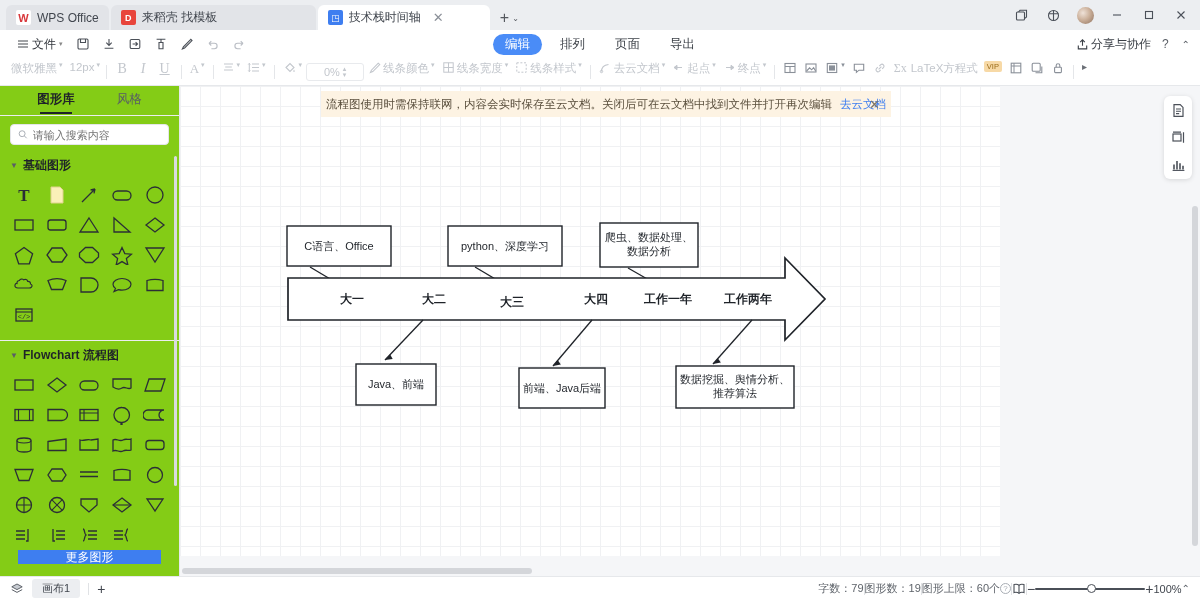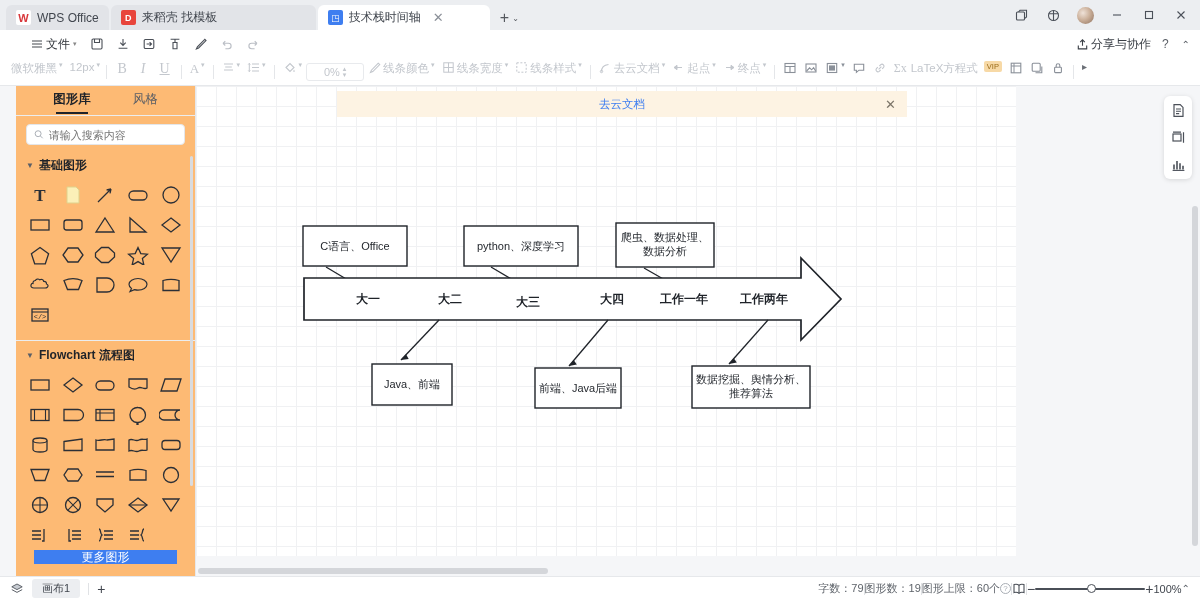--- a/index.html
+++ b/index.html
@@ -25,21 +25,21 @@
   .newtab { display:flex; align-items:center; gap:3px; padding:0 6px 4px 8px; color:#55595f; }
   .newtab .plus { font-size:16px; line-height:1; }
   .newtab .chev { font-size:8px; }
   .wincontrols { position:absolute; right:0; top:0; height:30px; display:flex; align-items:center; gap:2px; padding-right:4px; }
   .wbtn { width:30px; height:28px; display:flex; align-items:center; justify-content:center; color:#4b5059; }
   .wbtn svg { display:block; }
   .avatar { width:17px; height:17px; border-radius:50%;
      background:radial-gradient(circle at 35% 35%, #efe2d8 0%, #cbb09a 45%, #8d6f5c 100%); }
 
   
-  .menubar { height:28px; background:#fff; display:flex; align-items:center; padding:0 24px; position:relative; flex:0 0 28px; }
+  .menubar { height:28px; background:#fff; display:flex; align-items:center; padding:0 10px; position:relative; flex:0 0 28px; }
   .mi { display:flex; align-items:center; gap:3px; font-size:12px; color:#33373d; padding:0 7px; height:22px; }
   .mi .caret { font-size:7px; color:#888; }
   .mbicon { width:26px; height:22px; display:flex; align-items:center; justify-content:center; color:#4a4f57; }
   .mbicon.dim { color:#b9bdc4; }
   .centermenu { position:absolute; left:50%; transform:translateX(-50%); display:flex; align-items:center; gap:6px; }
   .cm { font-size:12.5px; color:#3a3f46; padding:2px 12px; border-radius:11px; }
   .cm.active { background:#4a8cf7; color:#fff; }
   .rightmenu { position:absolute; right:8px; display:flex; align-items:center; gap:9px; }
   .rightmenu .share { display:flex; align-items:center; gap:2px; font-size:12px; color:#3a3f46; }
 
@@ -49,21 +49,21 @@
   .fg .caret { font-size:7px; }
   .fdiv { width:1px; height:14px; background:#e4e6e9; margin:0 4px; }
   .fbox { width:34px; }
   .opacity { width:58px; height:18px; border:1px solid #e8eaed; border-radius:3px; display:flex; align-items:center; justify-content:center; gap:3px; color:#c3c7cd; font-size:11px; }
   .vip { background:#f7d9a6; color:#9a6b18; font-size:7.5px; padding:0 3px; border-radius:2px; line-height:11px; margin-left:2px; }
 
   
   .main { flex:1; display:flex; min-height:0; position:relative; }
 
   
-  .sidebar { width:180px; background:#fdba74; border-right:1px solid #e6e8eb; display:flex; flex-direction:column; flex:0 0 180px; position:relative;margin-left:16px; }
+  .sidebar { width:180px; background:#84cc16; border-right:1px solid #e6e8eb; display:flex; flex-direction:column; flex:0 0 180px; position:relative; }
   .sbtabs { height:30px; display:flex; align-items:center; justify-content:center; gap:42px; border-bottom:1px solid #ebedef; position:relative; }
   .sbtab { font-size:12.5px; color:#585d65; position:relative; padding-bottom:3px; }
   .sbtab.active { color:#1f2329; font-weight:bold; }
   .sbtab.active:after { content:''; position:absolute; left:50%; transform:translateX(-50%); bottom:-3px; width:32px; height:2px; background:#1f2329; }
   .search { margin:8px 10px 6px 10px; height:21px; border:1px solid #e4e6e9; border-radius:4px; display:flex; align-items:center; gap:5px; padding:0 7px; background:#fff; }
   .search input { border:0; outline:0; font-size:11px; color:#9aa0a6; width:100%; background:transparent; font-family:inherit; }
   .sect { display:flex; align-items:center; gap:5px; padding:6px 12px 4px 10px; font-size:12px; font-weight:bold; color:#1f2329; }
   .sect .tri { font-size:8px; color:#5a5f66; }
   .shapes { display:grid; grid-template-columns:repeat(5,1fr); padding:2px 8px 6px 8px; }
   .shapecell { height:30px; display:flex; align-items:center; justify-content:center; }
@@ -206,20 +206,26 @@
       <svg width="14" height="14" viewBox="0 0 14 14">
           <path d="M3 6.3h5.4a2.7 2.7 0 010 5.4H5.4M3 6.3l2.3-2.2M3 6.3l2.3 2.2" fill="none" stroke="#b9bdc4" stroke-width="1.1"></path>
         </svg>
     </div>
     <div class="mbicon dim">
       <svg width="14" height="14" viewBox="0 0 14 14">
           <path d="M11 6.3H5.6a2.7 2.7 0 000 5.4h3M11 6.3L8.7 4.1M11 6.3L8.7 8.5" fill="none" stroke="#b9bdc4" stroke-width="1.1"></path>
         </svg>
     </div>
 
+    <div class="centermenu">
+      <div class="cm active">编辑</div>
+      <div class="cm">排列</div>
+      <div class="cm">页面</div>
+      <div class="cm">导出</div>
+    </div>
 
     <div class="rightmenu">
       <div class="share">
         <svg width="13" height="13" viewBox="0 0 13 13">
             <path d="M6.5 1.8v6M4.2 4.1L6.5 1.8l2.3 2.3M2.3 7.5v3.4h8.4V7.5" fill="none" stroke="#3a3f46" stroke-width="1.1"></path>
           </svg>
         <span>分享与协作</span>
       </div>
       <div class="mi" style="padding:0 2px;color:#5a5f66;">
           <span>?</span>
@@ -685,20 +691,21 @@
       </div>
 
       <div class="morebtn">更多图形</div>
       <div class="sbscroll"></div>
     </div>
 
     <div class="canvaswrap">
       <div class="canvas"></div>
 
       <div class="banner">
+        <span>流程图使用时需保持联网，内容会实时保存至云文档。关闭后可在云文档中找到文件并打开再次编辑</span>
         <a href="#">去云文档</a>
         <span class="bx">✕</span>
       </div>
 
       <svg class="diagram" viewBox="0 0 820 470">
 
         <g>
           <rect x="107" y="140" width="104" height="40" fill="#fff" stroke="#1f2329" stroke-width="1.4"></rect>
           <text class="dgtext" x="159" y="164" text-anchor="middle">C语言、Office</text>
         </g>

